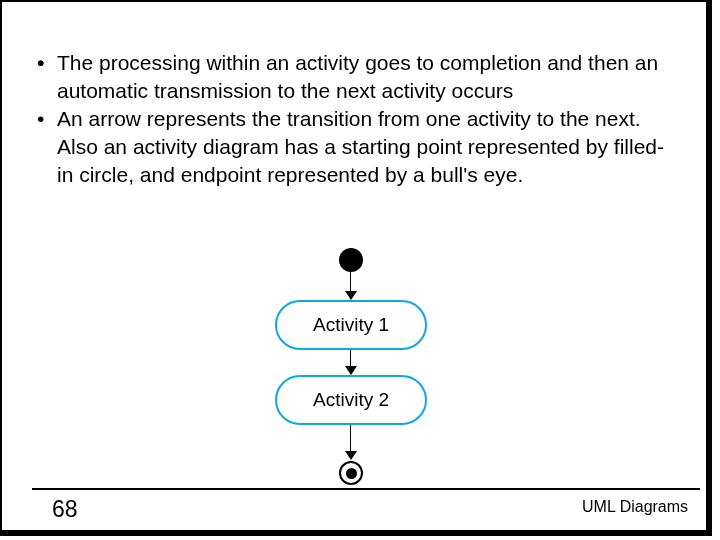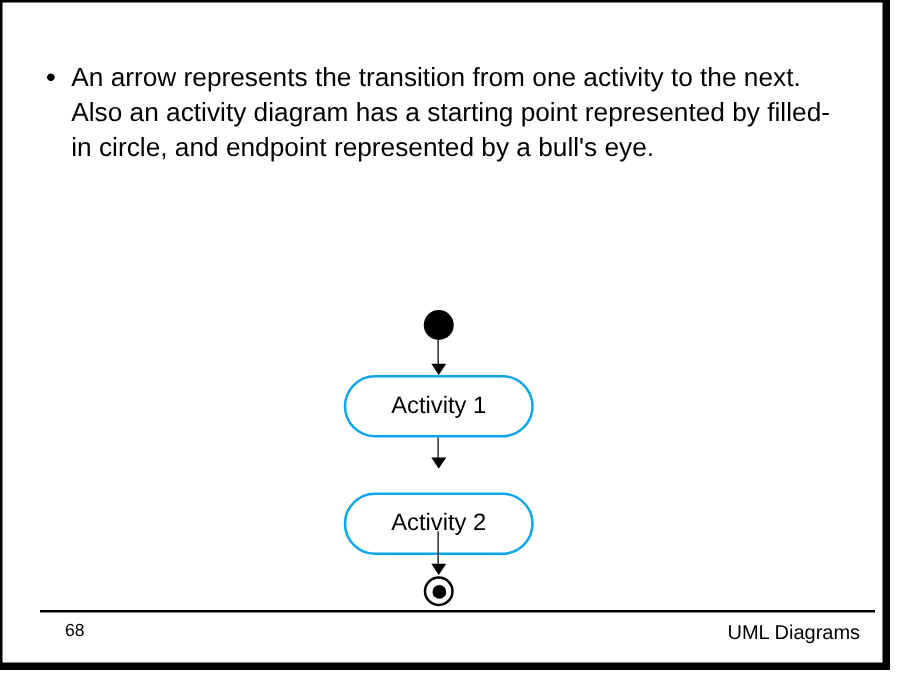--- a/index.html
+++ b/index.html
@@ -89,21 +89,21 @@
     border: 2px solid #0ea5e9;
     border-radius: 25px;
     background: #ffffff;
     display: flex;
     align-items: center;
     justify-content: center;
     font-size: 19px;
     color: #000000;
   }
   .activity-1 { top: 54px; }
-  .activity-2 { top: 129px; margin-top: 19px; }
+  .activity-2 { top: 129px; }
   .final-node {
     position: absolute;
     left: 84px; top: 215px;
     width: 24px; height: 24px;
     box-sizing: border-box;
     border: 2px solid #000000;
     border-radius: 50%;
     display: flex;
     align-items: center;
     justify-content: center;
@@ -118,21 +118,21 @@
   
   .footer-divider {
     position: absolute;
     left: 30px; top: 486px;
     width: 668px; height: 2px;
     background: #000000;
   }
   .page-number {
     position: absolute;
     left: 50px; top: 494px;
-    font-size: 14px;
+    font-size: 23px;
     color: #000000;
   }
   .footer-title {
     position: absolute;
     left: 580px; top: 496px;
     width: 95px;
     font-size: 16px;
     color: #000000;
     text-align: left;
     white-space: nowrap;
@@ -143,20 +143,21 @@
 
 <div class="stage">
   <div class="frame">
 
     <div class="bullets">
       <div class="bullet-item">
         <span class="bullet-glyph">•</span>
       </div>
       <div class="bullet-item">
         <span class="bullet-glyph">•</span>
+        <span>The processing within an activity goes to completion and then an automatic transmission to the next activity occurs</span>
       </div>
       <div class="bullet-item">
         <span class="bullet-glyph">•</span>
         <span>An arrow represents the transition from one activity to the next. Also an activity diagram has a starting point represented by filled-in circle, and endpoint represented by a bull's eye.</span>
       </div>
     </div>
 
     <div class="diagram">
       <div class="initial-node"></div>
 

